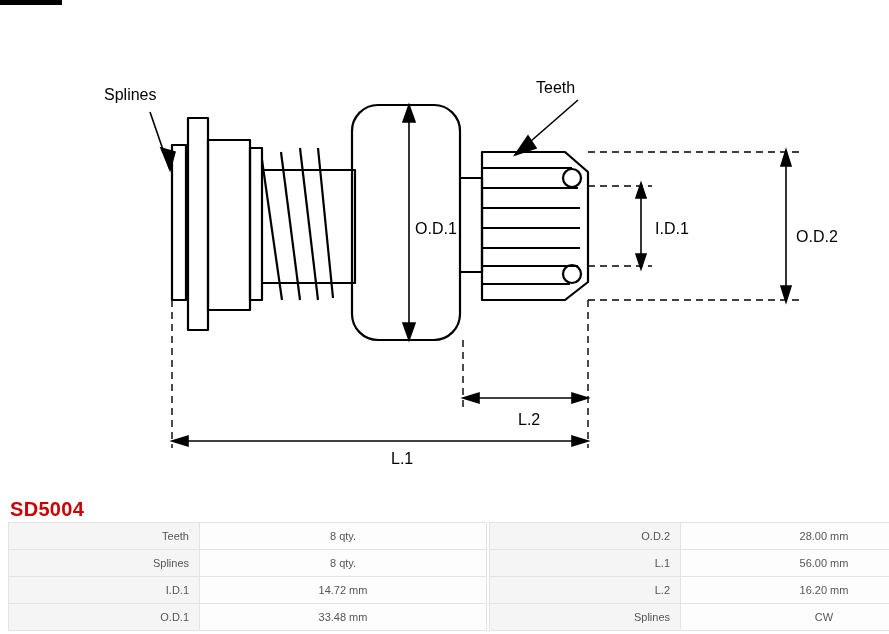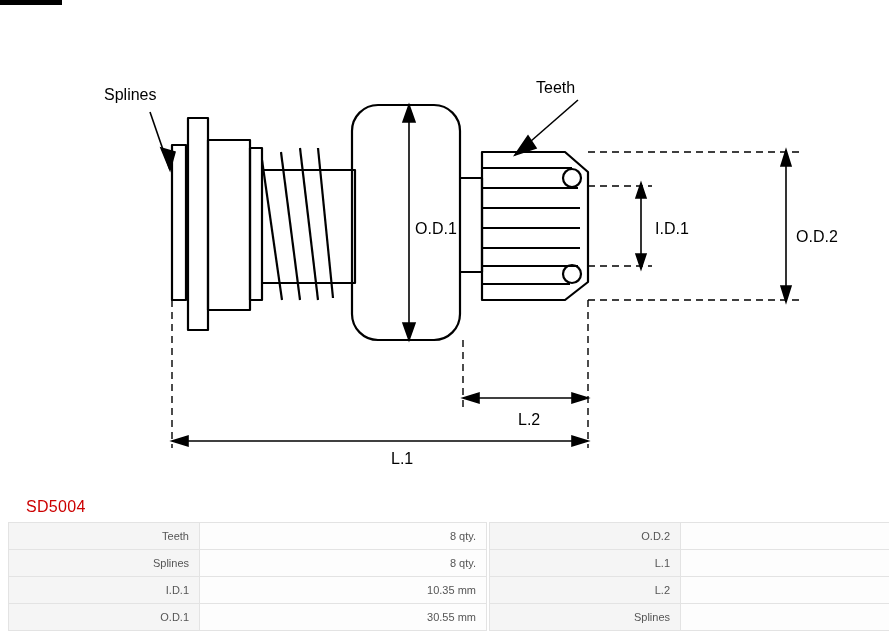--- a/index.html
+++ b/index.html
@@ -18,43 +18,43 @@
     position:absolute;left:0;top:0;width:889px;height:490px;
   }
   .drawing svg{display:block;}
   .label{
     font-family:"Liberation Sans", sans-serif;
     font-size:16px;
     fill:#000;
   }
   .part-number{
     position:absolute;
-    left:26px;top:498px;
-    font-size:16px;
-    font-weight:normal;
+    left:10px;top:498px;
+    font-size:20px;
+    font-weight:bold;
     color:#cc0000;
     letter-spacing:0.3px;
   }
   .spec-table{
     position:absolute;
     left:8px;top:522px;
     width:873px;
     border-collapse:collapse;
     table-layout:fixed;
   }
   .spec-table td{
     height:26px;
     font-size:11px;
     color:#555;
     border:1px solid #e3e3e3;
     padding:0 10px;
     background:#fbfbfb;
   }
   .spec-table td.k{ text-align:right; width:170px; background:#f5f5f5; color:#555;}
-  .spec-table td.v{ text-align:right; width:266px; background:#fdfdfd;}
+  .spec-table td.v{ text-align:center; width:266px; background:#fdfdfd;}
   .spec-table td.gap{ border:none; background:#ffffff; width:2px; padding:0;}
 </style>
 </head>
 <body>
 
 <div class="corner-mark"></div>
 
 <div class="drawing">
 <svg width="889" height="490" viewBox="0 0 889 490" xmlns="http://www.w3.org/2000/svg">
   <g fill="none" stroke="#000" stroke-width="2.2" stroke-linejoin="round">
@@ -169,26 +169,26 @@
   </tr>
   <tr>
     <td class="k">Splines</td>
     <td class="v">8 qty.</td>
     <td class="gap"></td>
     <td class="k">L.1</td>
     <td class="v">56.00 mm</td>
   </tr>
   <tr>
     <td class="k">I.D.1</td>
-    <td class="v">10.35 mm</td>
+    <td class="v">14.72 mm</td>
     <td class="gap"></td>
     <td class="k">L.2</td>
     <td class="v">16.20 mm</td>
   </tr>
   <tr>
     <td class="k">O.D.1</td>
-    <td class="v">30.55 mm</td>
+    <td class="v">33.48 mm</td>
     <td class="gap"></td>
     <td class="k">Splines</td>
     <td class="v">CW</td>
   </tr>
 </tbody>
   </table>
 
 </body></html>

